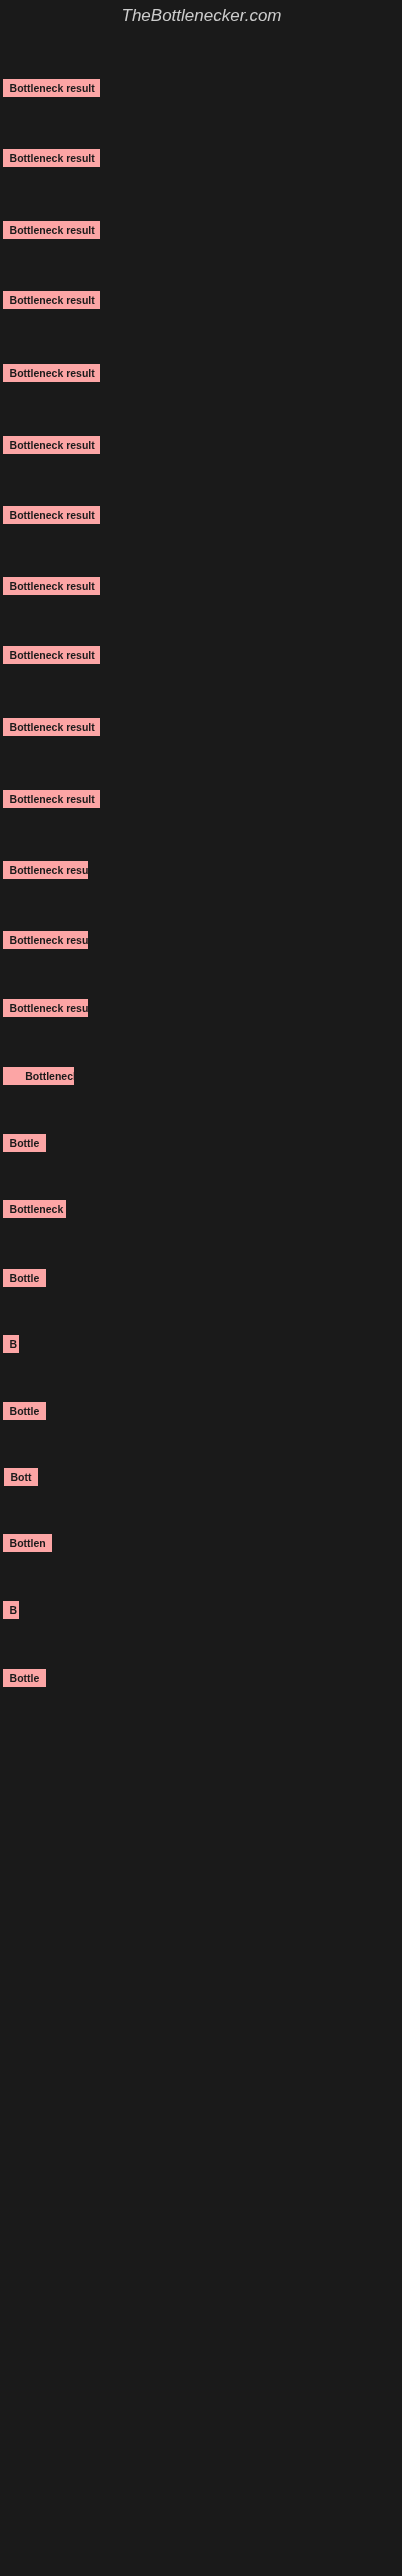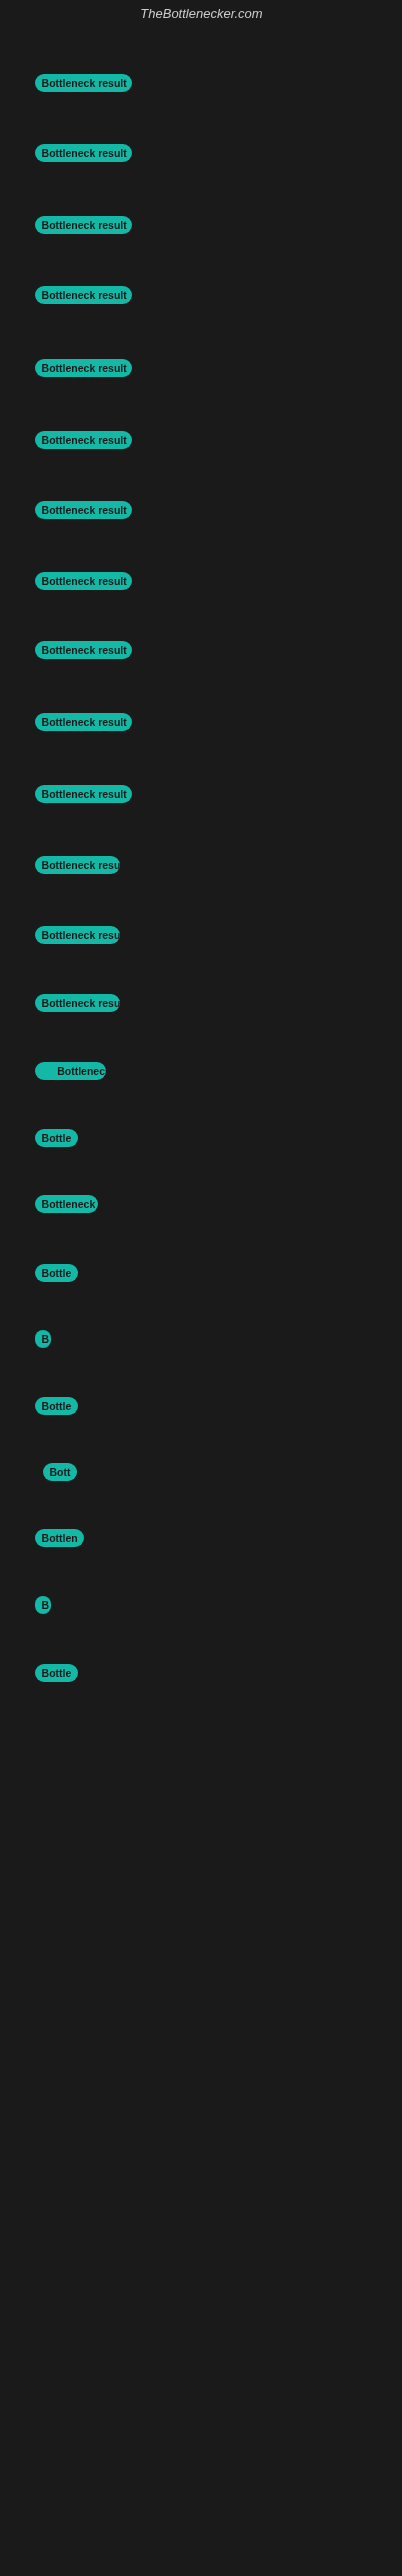--- a/index.html
+++ b/index.html
@@ -12,36 +12,35 @@
       background-color: #1a1a1a;
       width: 403px;
       min-height: 2576px;
       font-family: Arial, sans-serif;
       position: relative;
     }
 
     .site-title {
       text-align: center;
       color: #cccccc;
-      font-size: 13px;
+      font-size: 17px;
       padding: 6.4px 0;
       font-style: italic;
     }
 
     .bottleneck-badge {
       display: inline-block;
-      background-color: #14b8a6;
+      background-color: #fca5a5;
       color: #1a1a1a;
       font-size: 10.5px;
       font-weight: bold;
       padding: 3.2px 6.4px;
-      border-radius: 9px;
+      border-radius: 0;
       white-space: nowrap;
       overflow: hidden;
-      margin-left: 32px;
     }
   </style>
 </head>
 <body>
 
 <div>
   <div class="site-title">TheBottlenecker.com</div>
 </div>
 
 <div id="badges-container" style="position: relative; width: 403px; height: 2576px;">
@@ -58,18 +57,18 @@
     <div style="position: absolute; top: 757px; left: 3.2px;"><span class="bottleneck-badge" style="max-width: 97px;">Bottleneck result</span></div>
     <div style="position: absolute; top: 828px; left: 3.2px;"><span class="bottleneck-badge" style="max-width: 85px;">Bottleneck resu</span></div>
     <div style="position: absolute; top: 898px; left: 3.2px;"><span class="bottleneck-badge" style="max-width: 85px;">Bottleneck resu</span></div>
     <div style="position: absolute; top: 966px; left: 3.2px;"><span class="bottleneck-badge" style="max-width: 85px;">Bottleneck resu</span></div>
     <div style="position: absolute; top: 1034px; left: 3.2px;"><span class="bottleneck-badge" style="max-width: 71px; padding-left: 22px;">Bottleneck r</span></div>
     <div style="position: absolute; top: 1101px; left: 3.2px;"><span class="bottleneck-badge" style="max-width: 55px;">Bottle</span></div>
     <div style="position: absolute; top: 1167px; left: 3.2px;"><span class="bottleneck-badge" style="max-width: 63px;">Bottleneck</span></div>
     <div style="position: absolute; top: 1236px; left: 3.2px;"><span class="bottleneck-badge" style="max-width: 47px;">Bottle</span></div>
     <div style="position: absolute; top: 1302px; left: 3.2px;"><span class="bottleneck-badge" style="max-width: 16px;">B</span></div>
     <div style="position: absolute; top: 1369px; left: 3.2px;"><span class="bottleneck-badge" style="max-width: 47px;">Bottle</span></div>
-    <div style="position: absolute; top: 1435px; left: 11px;"><span class="bottleneck-badge" style="max-width: 34px;">Bott</span></div>
+    <div style="position: absolute; top: 1435px; left: 4px;"><span class="bottleneck-badge" style="max-width: 34px;">Bott</span></div>
     <div style="position: absolute; top: 1501px; left: 3.2px;"><span class="bottleneck-badge" style="max-width: 52px;">Bottlen</span></div>
     <div style="position: absolute; top: 1568px; left: 3.2px;"><span class="bottleneck-badge" style="max-width: 16px;">B</span></div>
     <div style="position: absolute; top: 1636px; left: 3.2px;"><span class="bottleneck-badge" style="max-width: 47px;">Bottle</span></div>
   </div>
 
 
 </body></html>

